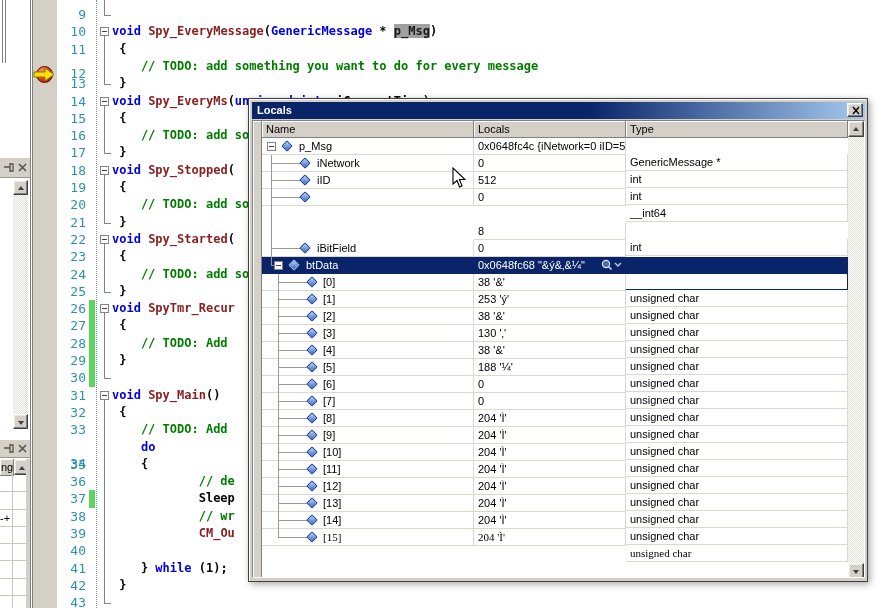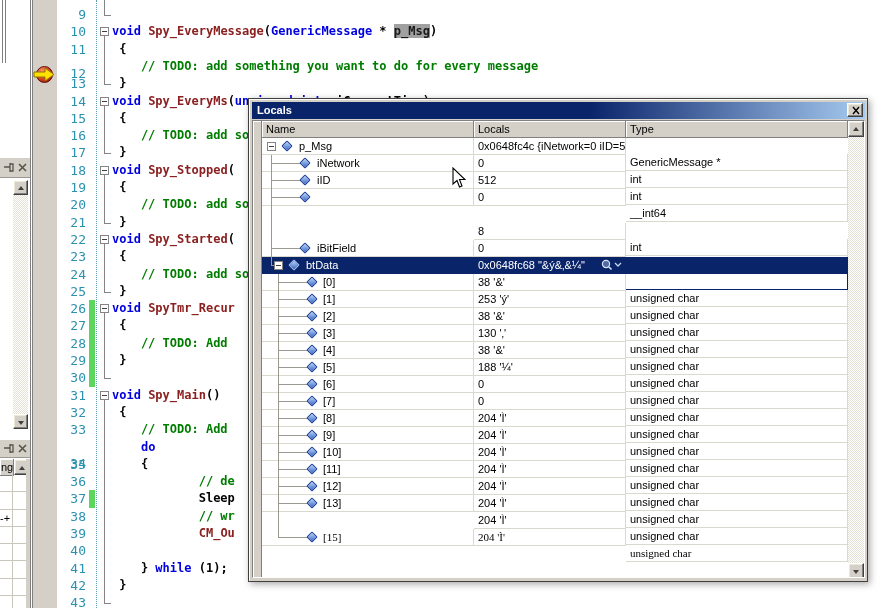--- a/index.html
+++ b/index.html
@@ -454,20 +454,25 @@
         <div class="lrow" style="top: 357px;">
           <div class="cell c-name">
             <div class="tdash" style="left: 16px; width: 30px;"></div>
             <div class="diamond" style="left: 46px;"></div>
             <div class="nametxt" style="left: 61px;">[13]</div>
           </div>
           <div class="cell c-val"><span>204 'Ì'</span></div>
           <div class="cell c-type"><span>unsigned char</span></div>
         </div>
         <div class="lrow" style="top: 374px;">
+          <div class="cell c-name">
+            <div class="tdash" style="left: 16px; width: 30px;"></div>
+            <div class="diamond" style="left: 46px;"></div>
+            <div class="nametxt" style="left: 61px;">[14]</div>
+          </div>
           <div class="cell c-val"><span>204 'Ì'</span></div>
           <div class="cell c-type"><span>unsigned char</span></div>
         </div>
         <div class="lrow" style="top: 391px; font-family: Liberation Serif, serif;">
           <div class="cell c-name">
             <div class="tdash" style="left: 16px; width: 30px;"></div>
             <div class="diamond" style="left: 46px;"></div>
             <div class="nametxt" style="left: 61px;">[15]</div>
           </div>
           <div class="cell c-val"><span>204 'Ì'</span></div>

